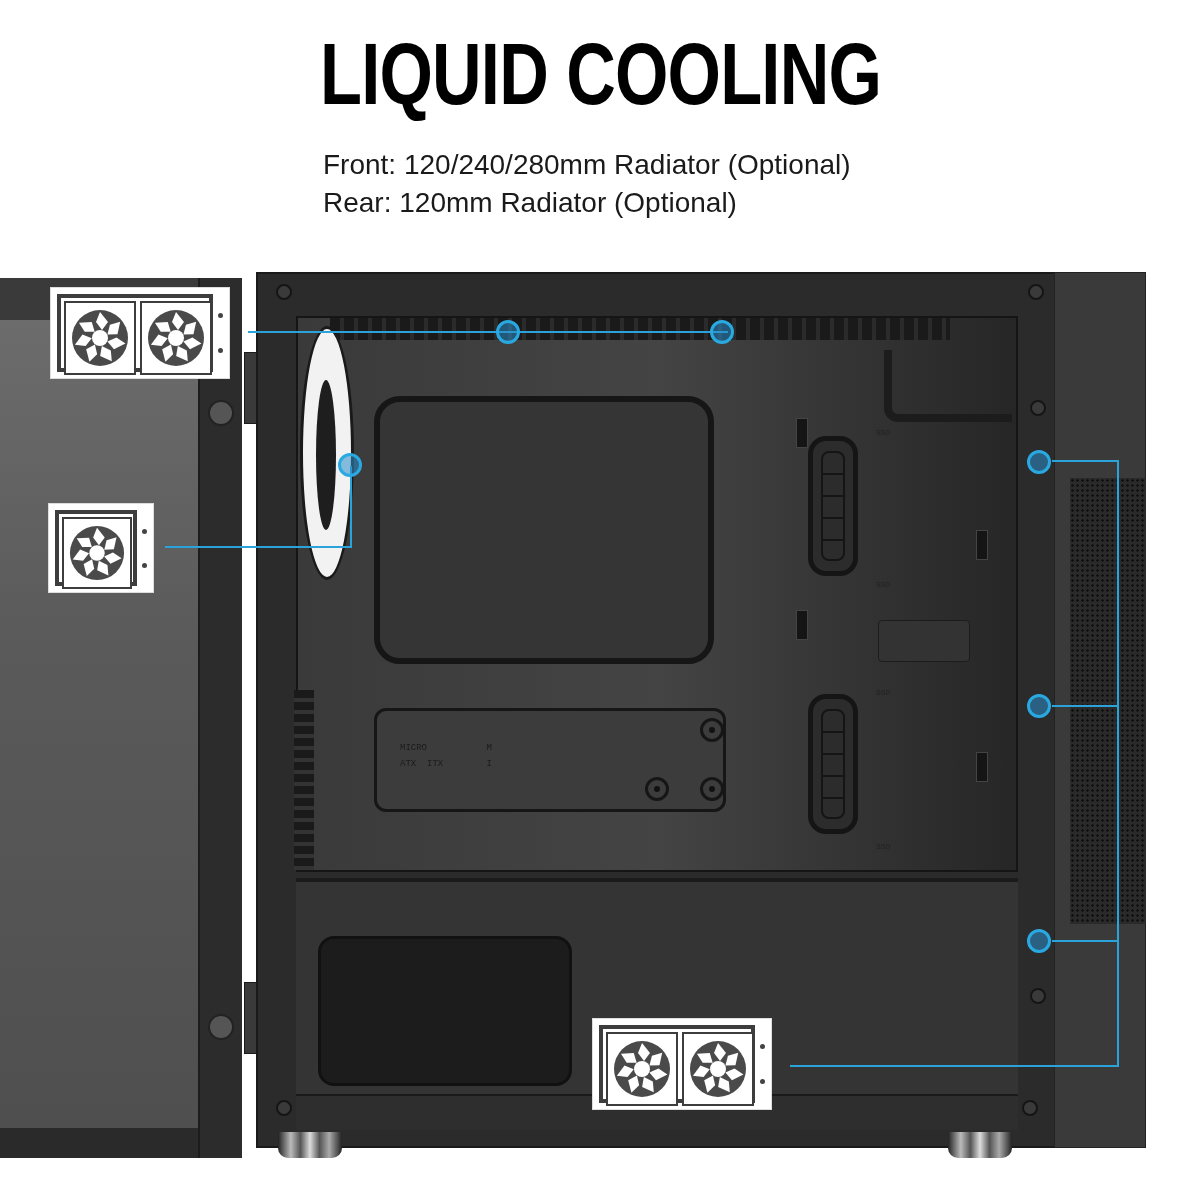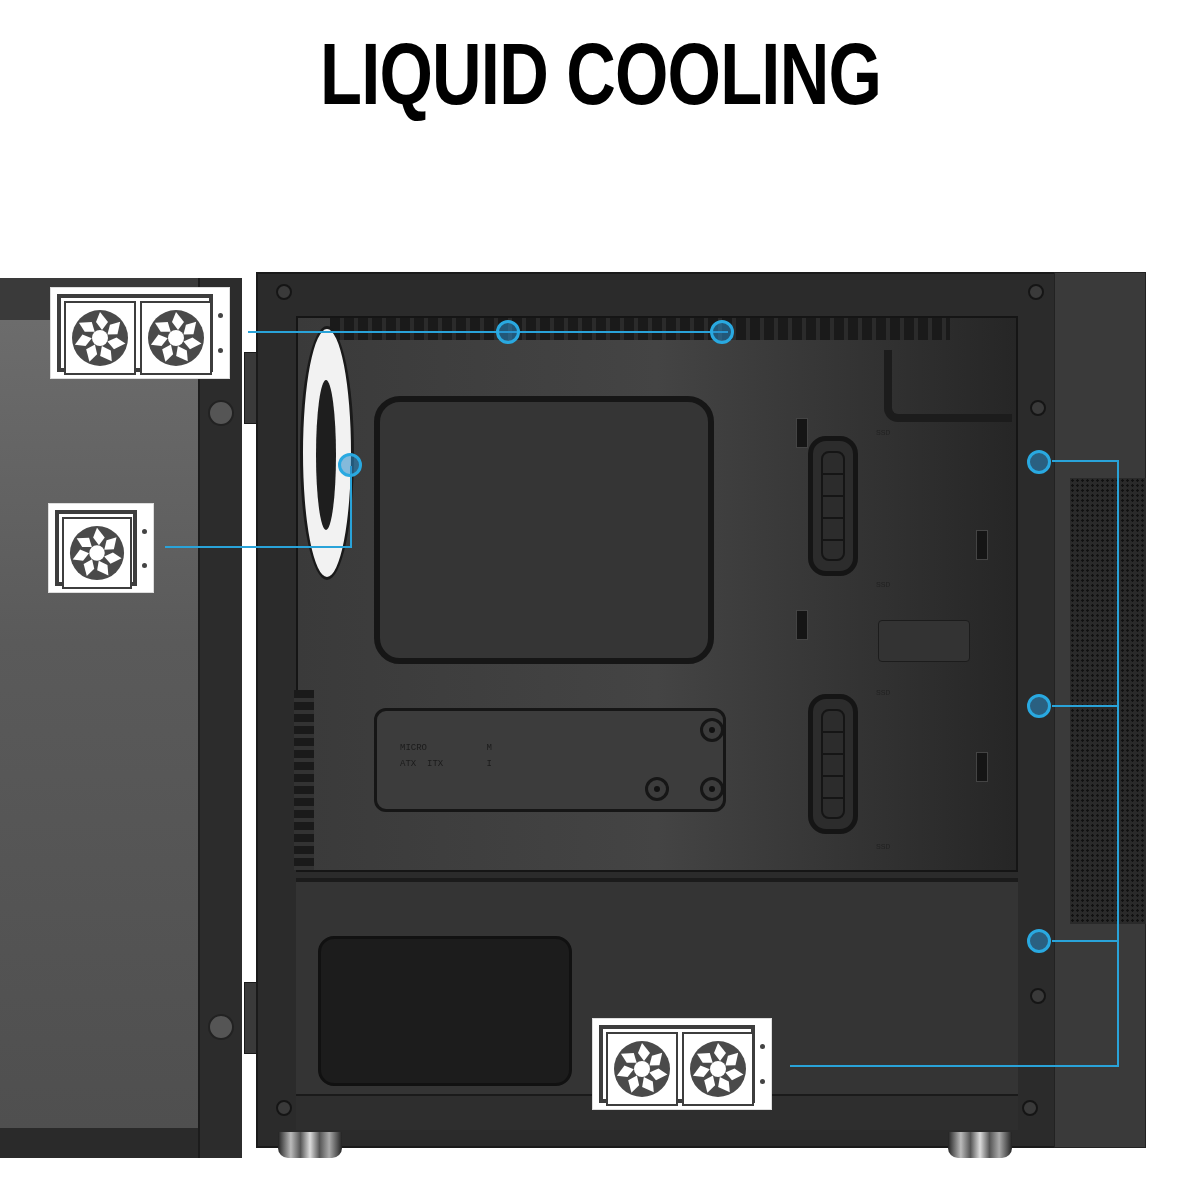--- a/index.html
+++ b/index.html
@@ -49,20 +49,22 @@
   .rad-holes span{width:5px;height:5px;border-radius:50%;background:#444;display:block;}
   
   .line{background:#29a3d9;}
   .marker{width:24px;height:24px;border-radius:50%;background:rgba(41,140,200,0.55);border:3px solid #29a9e1;box-sizing:border-box;}
 </style>
 </head>
 <body>
 
 <div class="abs title">LIQUID COOLING</div>
 <div class="abs specs">
+  <div>Front: 120/240/280mm Radiator (Optional)</div>
+  <div>Rear: 120mm Radiator (Optional)</div>
 </div>
 
 <div class="abs door"></div>
 <div class="abs door-top"></div>
 <div class="abs door-glass"></div>
 <div class="abs door-frame"></div>
 <div class="abs knob" style="left:208px;top:400px;"></div>
 <div class="abs knob" style="left:208px;top:1014px;"></div>
 <div class="abs hinge" style="left:244px;top:352px;"></div>
 <div class="abs hinge" style="left:244px;top:982px;"></div>

